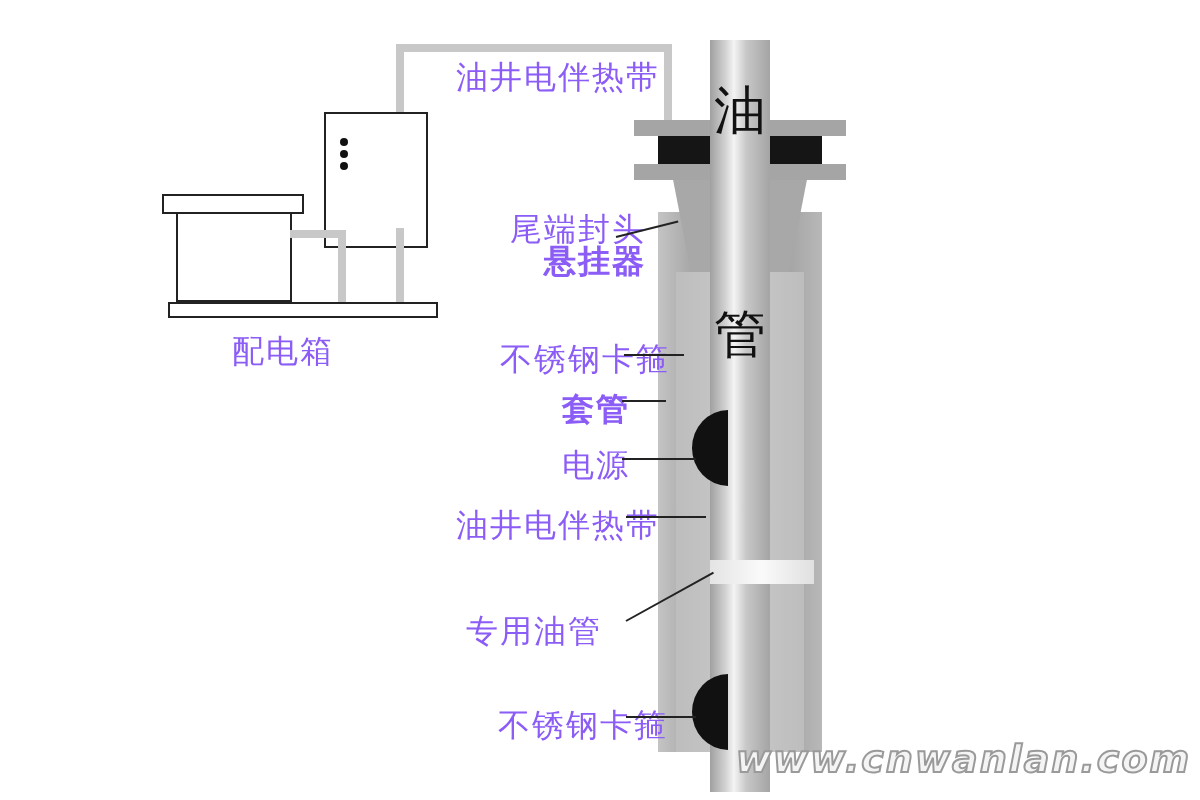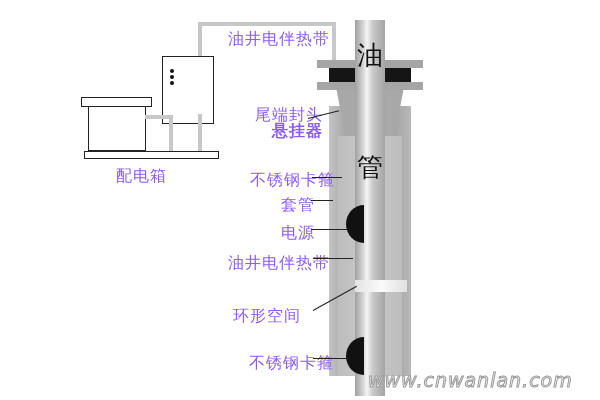--- a/index.html
+++ b/index.html
@@ -2,21 +2,21 @@
 <html><head>
 <meta charset="utf-8">
 <style>
   html, body { margin:0; padding:0; background:#ffffff; }
   body { width:600px; height:400px; position:relative; overflow:hidden;
          font-family:"DejaVu Sans", sans-serif; }
   .abs { position:absolute; }
   .label { position:absolute; font-size:16px; color:#8b5cf6; letter-spacing:1px; white-space:nowrap; }
   .big { position:absolute; font-size:26px; color:#111; font-family:"DejaVu Sans", sans-serif; }
   .line { position:absolute; background:#222; height:1px; }
-  .watermark { position:absolute; font-size:19px; font-style:italic; font-weight:normal;
+  .watermark { position:absolute; font-size:19px; font-style:italic; font-weight:bold;
     color:#f4f4f4; -webkit-text-stroke:1px #9a9a9a; letter-spacing:1px;
     font-family:"DejaVu Sans", sans-serif; }
 </style>
 </head>
 <body>
 
 <div class="abs" style="left:84px;top:151px;width:133px;height:6px;border:1px solid #222;background:#fff;"></div>
 <div class="abs" style="left:88px;top:106px;width:56px;height:44px;border:1px solid #222;border-top:none;background:#fff;"></div>
 <div class="abs" style="left:81px;top:97px;width:69px;height:8px;border:1px solid #222;background:#fff;"></div>
 <div class="abs" style="left:162px;top:56px;width:50px;height:66px;border:1px solid #222;background:#fff;"></div>
@@ -55,28 +55,28 @@
 
 <div class="abs" style="left:346px;top:337px;width:18px;height:38px;background:#111;border-radius:100% 0 0 100% / 50% 0 0 50%;"></div>
 
 <div class="label" style="left:255px;top:105px;">尾端封头</div>
 <div class="label" style="left:272px;top:121px;font-weight:bold;">悬挂器</div>
 <div class="abs" style="left:308px;top:118px;width:32px;height:1px;background:#222;transform:rotate(-14deg);transform-origin:left center;"></div>
 
 <div class="label" style="left:250px;top:170px;">不锈钢卡箍</div>
 <div class="line" style="left:312px;top:177px;width:30px;"></div>
 
-<div class="label" style="left:281px;top:195px;">套管</div>
+<div class="label" style="left:281px;top:195px;font-weight:bold;">套管</div>
 <div class="line" style="left:311px;top:200px;width:22px;"></div>
 
 <div class="label" style="left:281px;top:223px;">电源</div>
 <div class="line" style="left:311px;top:229px;width:37px;"></div>
 
 <div class="label" style="left:228px;top:253px;">油井电伴热带</div>
 <div class="line" style="left:313px;top:258px;width:40px;"></div>
 
-<div class="label" style="left:233px;top:306px;">环形空间</div>
+<div class="label" style="left:233px;top:306px;">专用油管</div>
 <div class="abs" style="left:313px;top:310px;width:50px;height:1px;background:#222;transform:rotate(-29deg);transform-origin:left center;"></div>
 
 <div class="label" style="left:249px;top:353px;">不锈钢卡箍</div>
 <div class="line" style="left:313px;top:358px;width:35px;"></div>
 
 <div class="watermark" style="left:368px;top:369px;">www.cnwanlan.com</div>
 
 </body></html>

